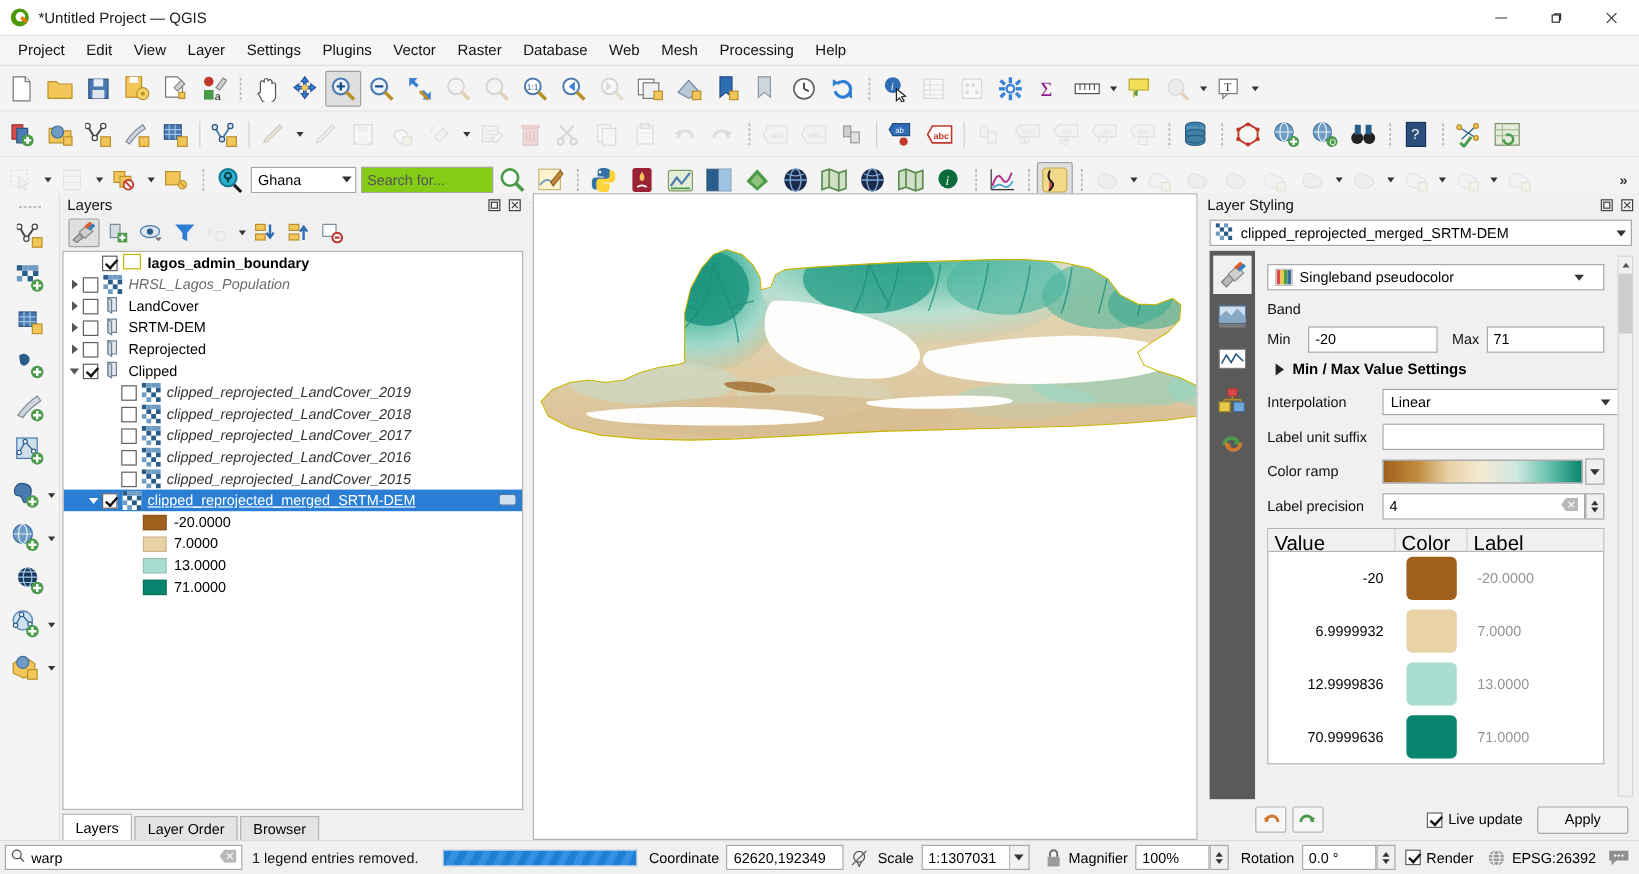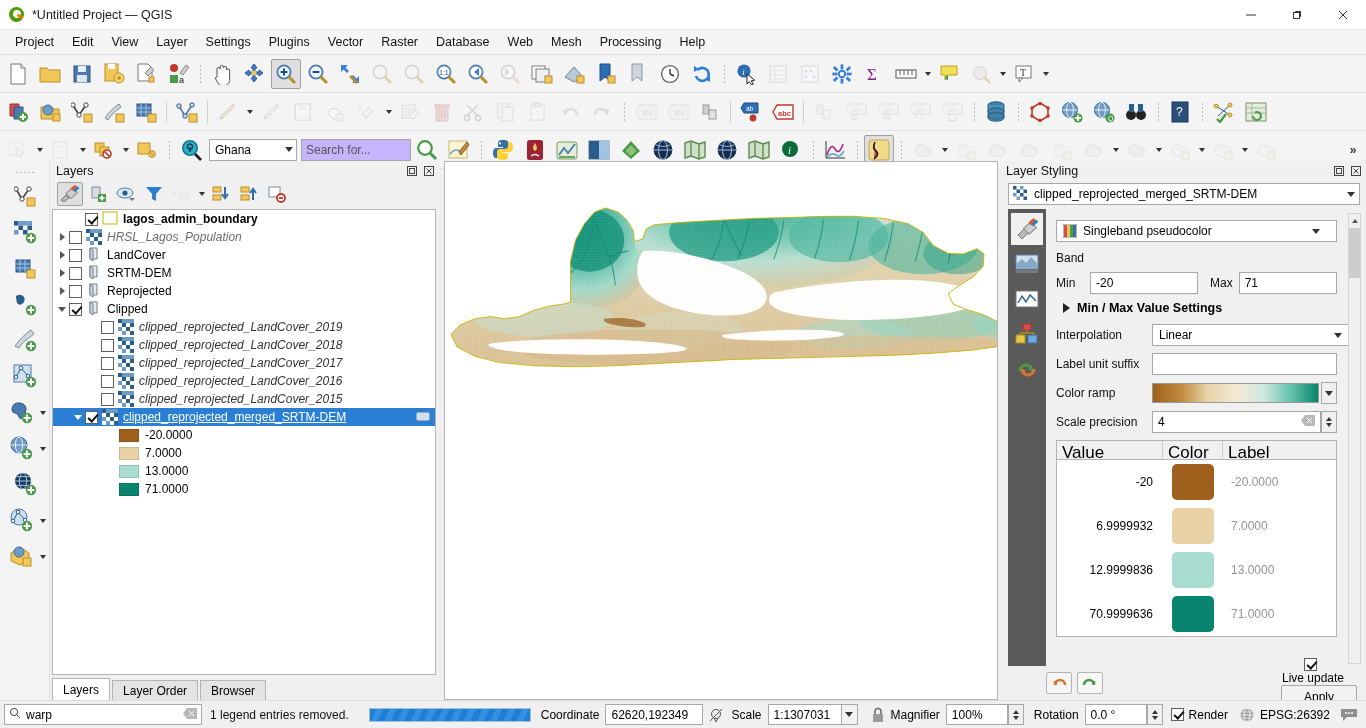--- a/index.html
+++ b/index.html
@@ -75,21 +75,21 @@
   .overflow-btn { margin-left: auto; width: 22px; height: 30px; display: flex; align-items: center; justify-content: center; font-weight: bold; color: #333; }
 
   
   .tb-combo {
     height: 22px; width: 88px; background: #fff; border: 1px solid #a8a8a8;
     display: flex; align-items: center; padding: 0 3px 0 5px; font-size: 12px; margin-left: 2px;
   }
   .tb-combo .lbl { flex: 1; }
   .tb-combo .arw { width: 0; height: 0; border-left: 4px solid transparent; border-right: 4px solid transparent; border-top: 5px solid #333; }
   .tb-search {
-    height: 22px; width: 110px; background: #c4b5fd; border: 1px solid #a8a8a8;
+    height: 22px; width: 110px; background: #84cc16; border: 1px solid #a8a8a8;
     display: flex; align-items: center; padding: 0 4px; font-size: 12px; color: #555; margin-left: 4px;
   }
 
   
   .main {
     position: absolute; top: 161px; left: 0; right: 0; bottom: 28px;
     display: flex;
   }
 
   
@@ -224,21 +224,21 @@
   .vtd { font-size: 12px; display: flex; align-items: center; }
   .vtd.val { justify-content: flex-end; padding-right: 10px; }
   .vtd.lab { color: #949494; padding-left: 8px; }
   .sw { width: 42px; height: 36px; border-radius: 5px; }
 
   .ls-footer { height: 34px; display: flex; align-items: center; padding: 0 6px 0 44px; }
   .fbtn {
     width: 26px; height: 22px; border: 1px solid #b4b4b4; background: #f6f6f6;
     display: flex; align-items: center; justify-content: center; margin-right: 5px; border-radius: 2px;
   }
-  .lu-wrap { margin-left: auto; display: flex; align-items: center; flex-direction: column; }
+  .lu-wrap { margin-left: auto; display: flex; align-items: center; }
   .lu-wrap .cbx { margin-right: 5px; }
   .apply-btn {
     width: 76px; height: 23px; border: 1px solid #a6a6a6; background: #f2f2f2;
     display: flex; align-items: center; justify-content: center; font-size: 12px; margin-left: 12px; border-radius: 2px;
   }
 
   
   .statusbar {
     position: absolute; left: 0; right: 0; bottom: 0; height: 28px; background: #f0f0f0;
     display: flex; align-items: center; border-top: 1px solid #dcdcdc; padding: 0 4px;
@@ -1755,21 +1755,21 @@
 
           <div class="fld-row">
             <span class="fld-label" style="width:96px">Color ramp</span>
             <div class="ramp" id="ramp" style="margin-right: 0px; background: linear-gradient(to right, rgb(160, 96, 29) 0%, rgb(192, 138, 62) 17%, rgb(232, 210, 166) 33%, rgb(244, 234, 212) 50%, rgb(207, 232, 224) 67%, rgb(104, 195, 174) 83%, rgb(9, 132, 110) 100%);"></div>
             <div class="ramp-arrow" style="margin-right:22px">
               <span style="width:0;height:0;border-left:4px solid transparent;border-right:4px solid transparent;border-top:5px solid #333;"></span>
             </div>
           </div>
 
           <div class="fld-row">
-            <span class="fld-label" style="width:96px">Scale precision</span>
+            <span class="fld-label" style="width:96px">Label precision</span>
             <div class="txt" style="flex:1;">
               <span>4</span>
               <span style="margin-left:auto">
                 <svg width="14" height="11" viewBox="0 0 14 11">
                     <path d="M4 0 H14 V11 H4 L0 5.5 Z" fill="#b8b8b8"></path>
                     <line x1="6" y1="3" x2="11" y2="8" stroke="#fff"></line>
                     <line x1="11" y1="3" x2="6" y2="8" stroke="#fff"></line>
                   </svg>
               </span>
             </div>

